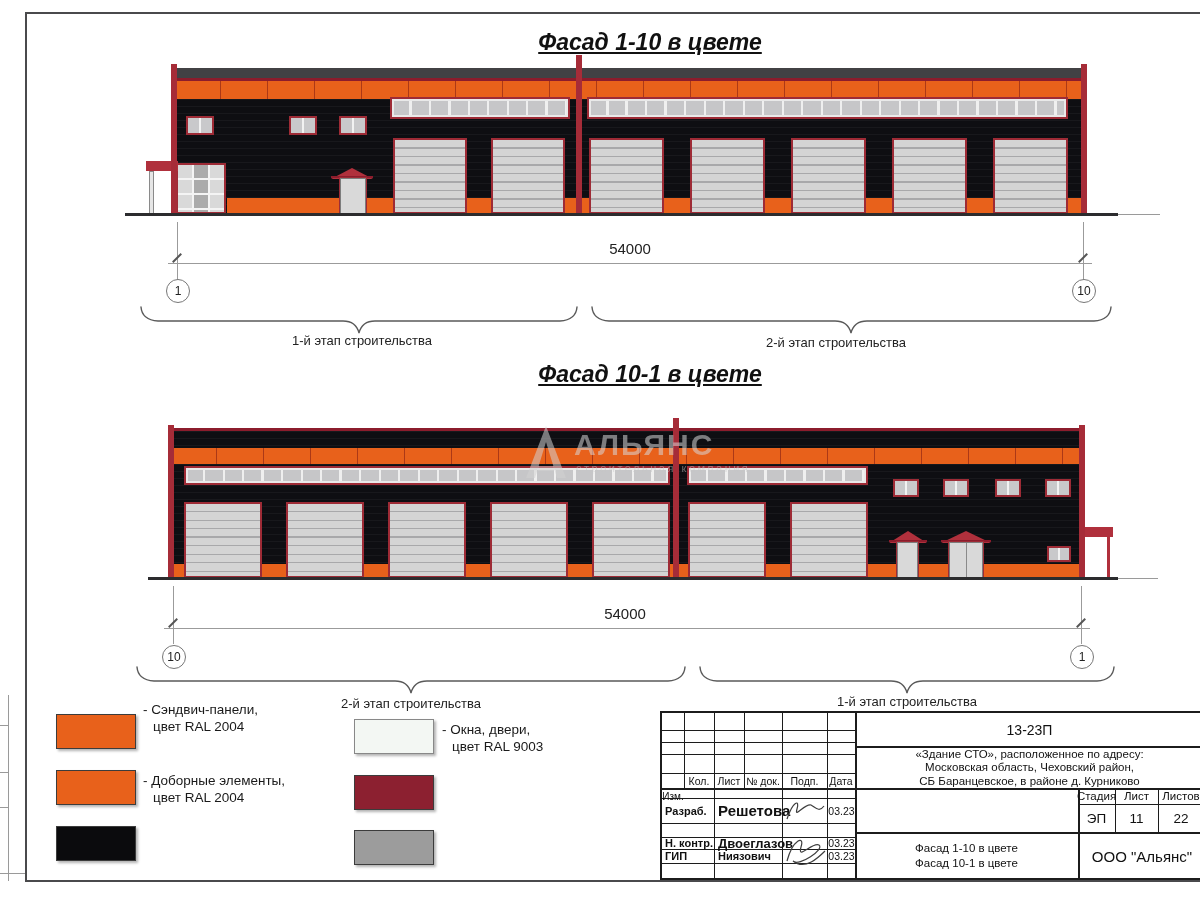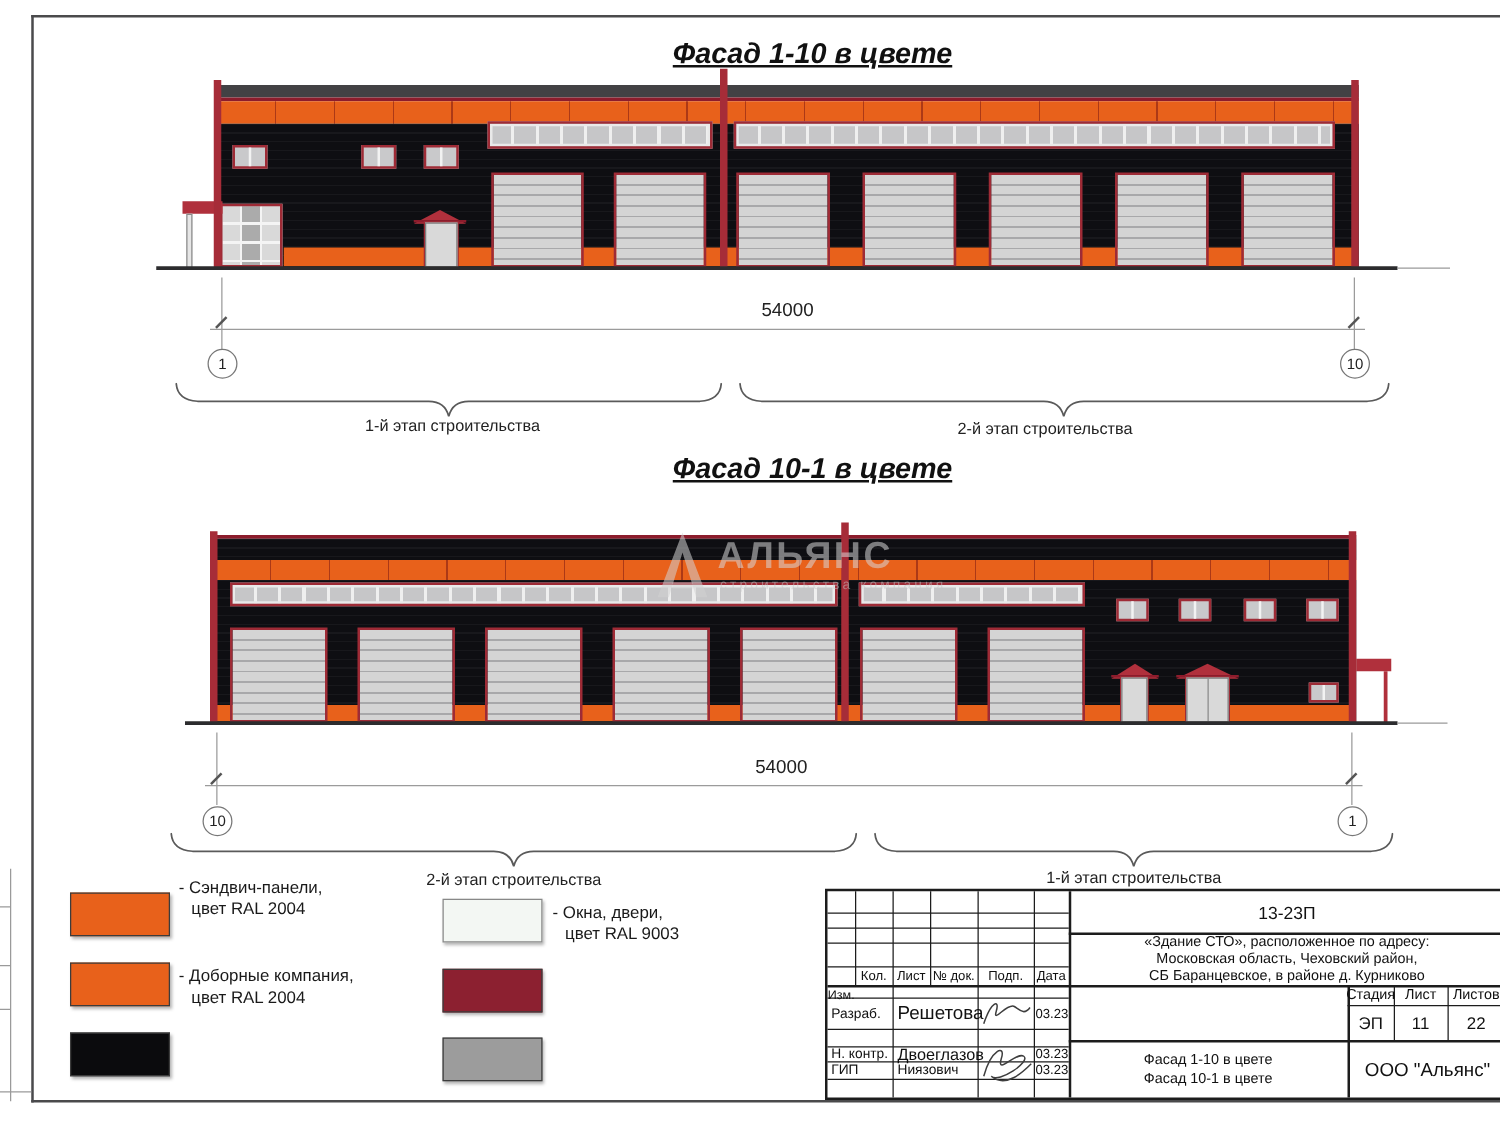--- a/index.html
+++ b/index.html
@@ -41,21 +41,21 @@
   .ftitle{position:absolute;left:400px;width:500px;text-align:center;font-size:23px;font-weight:bold;font-style:italic;
           text-decoration:underline;color:#111;}
   
   .lsw{position:absolute;width:80px;height:35px;border:1px solid #3c3c3c;box-shadow:1.5px 2px 2.5px rgba(0,0,0,0.3);box-sizing:border-box;}
   .ltxt{position:absolute;font-size:13.5px;line-height:17px;color:#1a1a1a;}
   .ltxt .l2{padding-left:10px;}
   
   #tb{position:absolute;left:660px;top:711px;width:546px;height:169px;border:2px solid #1c1c1c;box-sizing:border-box;}
   #tb .v,#tb .h{position:absolute;background:#1c1c1c;}
   #tb .cell{position:absolute;display:flex;align-items:center;justify-content:center;text-align:center;color:#111;}
-  #tb .lft{justify-content:flex-start;text-align:right;}
+  #tb .lft{justify-content:flex-start;text-align:right;font-weight:bold;}
   .wm{color:rgba(215,215,215,0.55);}
 </style>
 </head>
 <body>
 
 <div id="page">
 
   <div class="abs frame" style="left:25px;top:12px;width:1175px;height:2px"></div>
   <div class="abs frame" style="left:25px;top:12px;width:2px;height:870px"></div>
   <div class="abs frame" style="left:25px;top:880px;width:1175px;height:2px"></div>
@@ -163,21 +163,21 @@
 
   <div class="abs gnd" style="left:148px;top:577px;width:970px;height:3px"></div>
   <div class="abs mline" style="left:1118px;top:578px;width:40px;height:1px"></div>
 
   <div class="abs" style="left:524px;top:424px">
     <svg width="40" height="52" style="position:absolute;left:2px;top:2px">
       <polygon points="20,0 40,52 31,52 20,16 9,52 0,52" fill="rgba(210,210,210,0.55)"></polygon>
       <rect x="12" y="40" width="16" height="5" fill="rgba(210,210,210,0.45)"></rect>
     </svg>
     <div class="wm" style="position:absolute;left:50px;top:4px;width:260px;font-size:30px;font-weight:bold;letter-spacing:2px">АЛЬЯНС</div>
-    <div class="wm" style="position:absolute;left:52px;top:38px;width:260px;font-size:11px;letter-spacing:2.5px;color:rgba(200,200,200,0.5)">строительства компания</div>
+    <div class="wm" style="position:absolute;left:52px;top:38px;width:260px;font-size:11px;letter-spacing:2.5px;color:rgba(200,200,200,0.5)">строительная компания</div>
   </div>
 
   <div class="abs thin" style="left:173px;top:586px;width:1px;height:58px"></div>
   <div class="abs thin" style="left:1081px;top:586px;width:1px;height:58px"></div>
   <div class="abs thin" style="left:164px;top:628px;width:926px;height:1px"></div>
   <div class="tick" style="left:167px;top:622px"></div>
   <div class="tick" style="left:1075px;top:622px"></div>
   <div class="dimtxt" style="left:535px;top:605px">54000</div>
   <div class="axis" style="left:162px;top:645px">10</div>
   <div class="axis" style="left:1070px;top:645px">1</div>
@@ -191,21 +191,21 @@
   <div class="stage" style="left:301px;top:696px">2-й этап строительства</div>
   <div class="stage" style="left:797px;top:694px">1-й этап строительства</div>
 
   <div class="lsw" style="left:56px;top:714px;background:#E8611B"></div>
   <div class="ltxt" style="left:143px;top:701px">
     <div>- Сэндвич-панели,</div>
     <div class="l2">цвет RAL 2004</div>
   </div>
   <div class="lsw" style="left:56px;top:770px;background:#E8611B"></div>
   <div class="ltxt" style="left:143px;top:772px">
-    <div>- Доборные компания,</div>
+    <div>- Доборные элементы,</div>
     <div class="l2">цвет RAL 2004</div>
   </div>
   <div class="lsw" style="left:56px;top:826px;background:#0B0B0D"></div>
   <div class="lsw" style="left:354px;top:719px;background:#F3F7F3;border-color:#888"></div>
   <div class="ltxt" style="left:442px;top:721px">
     <div>- Окна, двери,</div>
     <div class="l2">цвет RAL 9003</div>
   </div>
   <div class="lsw" style="left:354px;top:775px;background:#8C2030"></div>
   <div class="lsw" style="left:354px;top:830px;background:#9C9C9C"></div>

